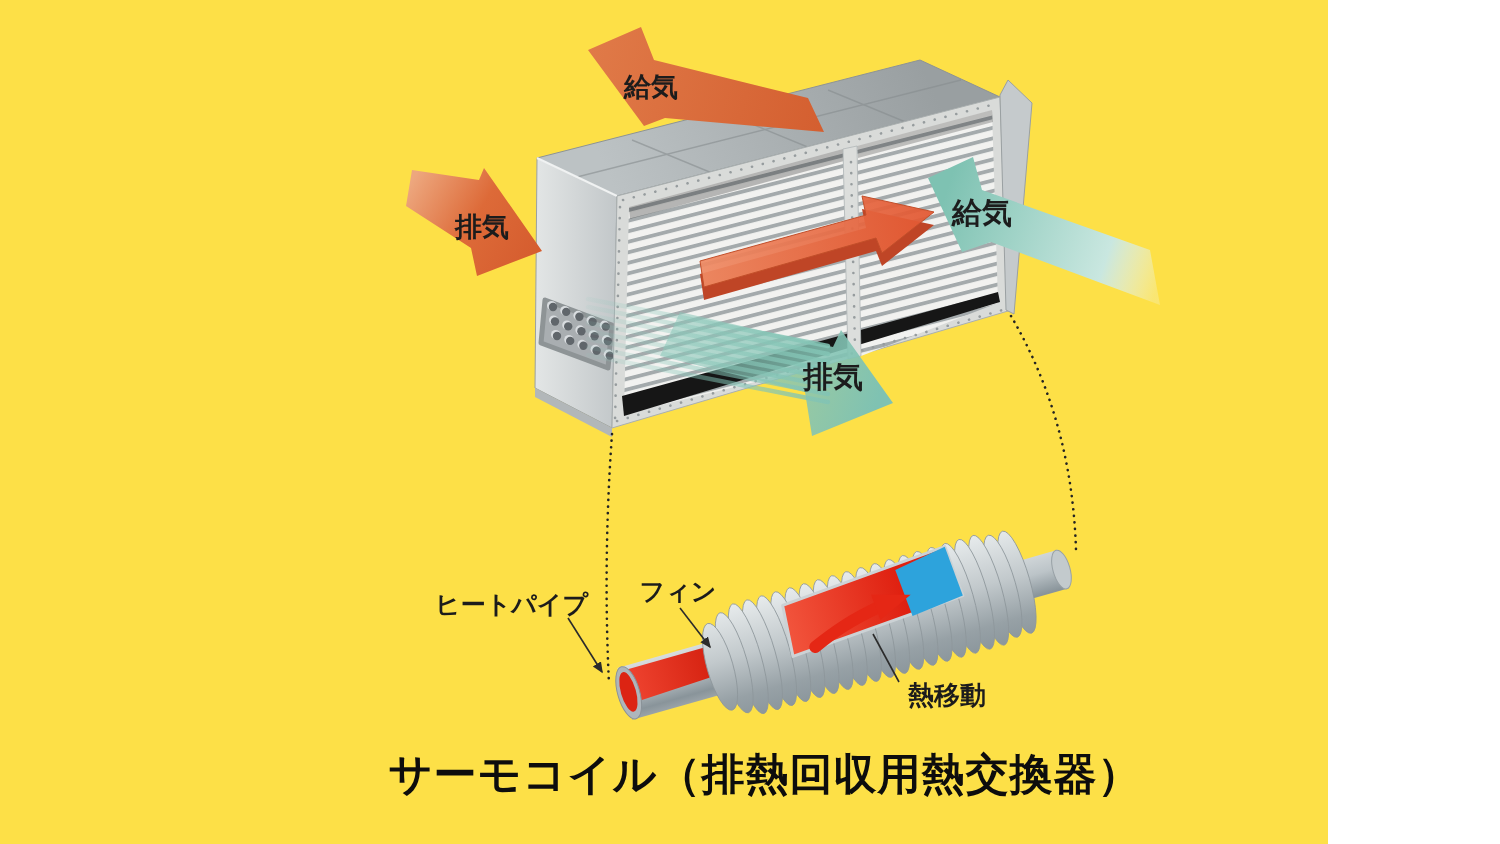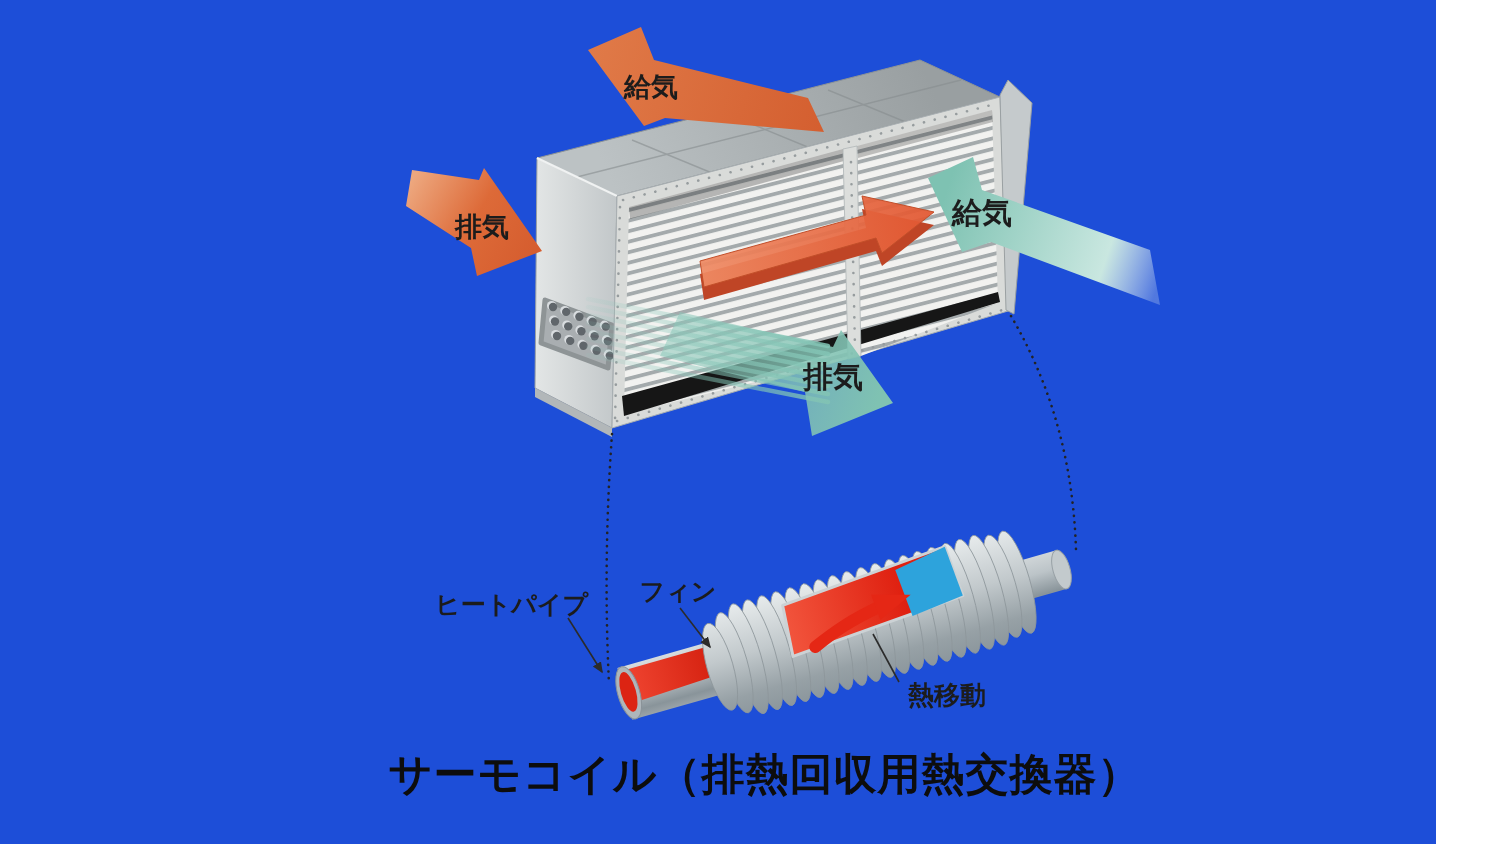--- a/index.html
+++ b/index.html
@@ -1,16 +1,16 @@
 <!DOCTYPE html>
 <html><head>
 <meta charset="utf-8">
 <style>
   html,body{margin:0;padding:0;background:#ffffff;}
-  .stage{position:relative;width:1436px;height:844px;background:#1d4ed8;overflow:hidden;
+  .stage{position:relative;width:1328px;height:844px;background:#fde047;overflow:hidden;
          font-family:"Liberation Sans",sans-serif;}
   svg{position:absolute;left:0;top:0;}
   .jl{font-family:"Liberation Sans","DejaVu Sans",sans-serif;font-weight:700;fill:#1c1c1c;}
   .caption{font-family:"Liberation Sans","DejaVu Sans",sans-serif;font-weight:700;fill:#0d0d0d;}
   .leader{stroke:#2b2b2b;stroke-width:1.6;fill:none;}
   .dotted{stroke:#232323;stroke-width:2.6;fill:none;stroke-linecap:round;stroke-dasharray:0.1 6.5;}
   .rivets{stroke:#969c9e;stroke-width:2.6;fill:none;stroke-linecap:round;stroke-dasharray:0.1 11;}
 </style>
 </head>
 <body>

